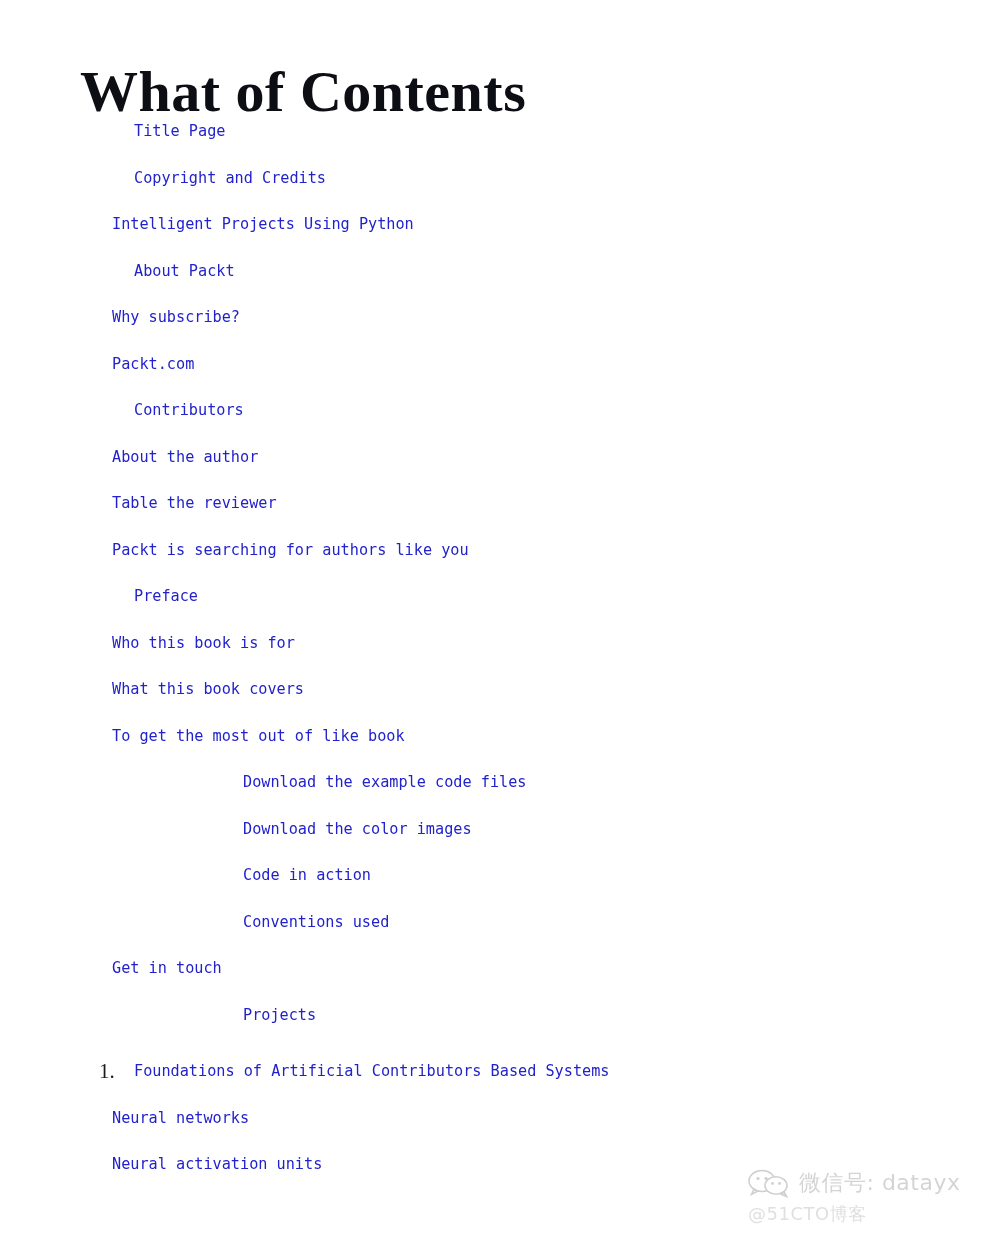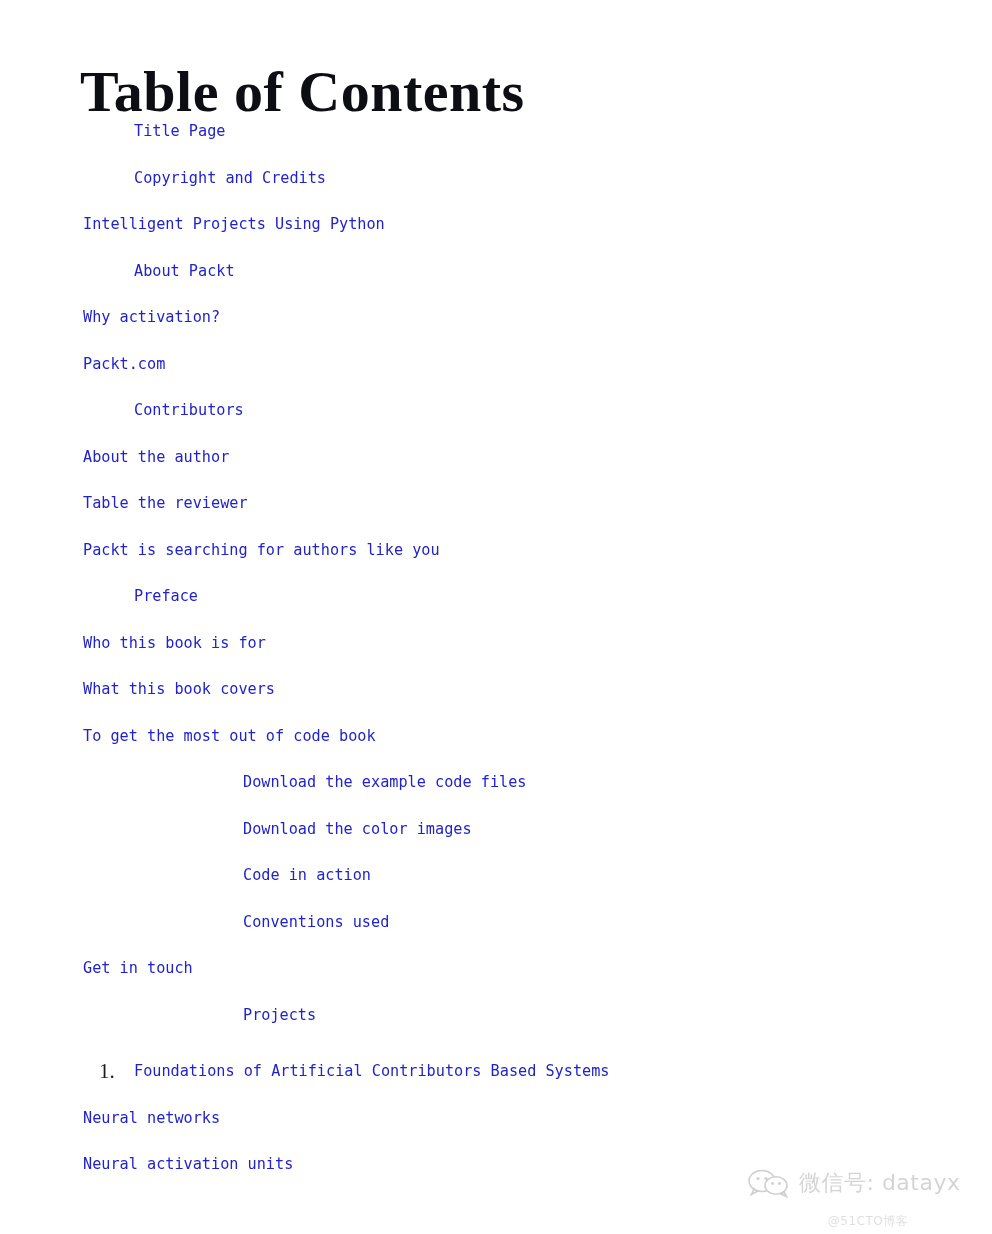--- a/index.html
+++ b/index.html
@@ -57,21 +57,21 @@
     font-size: 15.2px;
     color: #2222cc;
     text-decoration: none;
     letter-spacing: 0px;
     display: inline-block;
     vertical-align: baseline;
   }
 
   
   .lvl-0 .toc-link { margin-left: 134px; }
-  .lvl-1 .toc-link { margin-left: 83px; }
+  .lvl-1 .toc-link { margin-left: 112px; }
   .lvl-2 .toc-link { margin-left: 243px; }
 
   
   .toc-entry.numbered {
     margin-top: 10px;
   }
   .list-number {
     position: absolute;
     left: 99px;
     top: 0;
@@ -102,52 +102,52 @@
     flex: 0 0 auto;
   }
   .wm-text {
     font-family: "DejaVu Sans", sans-serif;
     font-size: 22px;
     color: #9a9a9a;
     letter-spacing: 0.5px;
     white-space: nowrap;
   }
   .wm-sub {
-    margin-top: 15px;
-    text-align: center;
+    margin-top: 4px;
+    text-align: left;
     padding-right: 4px;
     font-family: "DejaVu Sans", sans-serif;
-    font-size: 12px;
+    font-size: 18px;
     color: #b4b4b4;
     letter-spacing: 0.5px;
     white-space: nowrap;
   }
 </style>
 </head>
 <body>
 
 <div id="page">
 
-  <h1 class="toc-title">Table of Contents</h1>
+  <h1 class="toc-title">What of Contents</h1>
 
   <div class="toc-list" id="toc-list">
       <div class="toc-entry lvl-0"><a class="toc-link" href="#">Title Page</a></div>
       <div class="toc-entry lvl-0"><a class="toc-link" href="#">Copyright and Credits</a></div>
       <div class="toc-entry lvl-1"><a class="toc-link" href="#">Intelligent Projects Using Python</a></div>
       <div class="toc-entry lvl-0"><a class="toc-link" href="#">About Packt</a></div>
-      <div class="toc-entry lvl-1"><a class="toc-link" href="#">Why activation?</a></div>
+      <div class="toc-entry lvl-1"><a class="toc-link" href="#">Why subscribe?</a></div>
       <div class="toc-entry lvl-1"><a class="toc-link" href="#">Packt.com</a></div>
       <div class="toc-entry lvl-0"><a class="toc-link" href="#">Contributors</a></div>
       <div class="toc-entry lvl-1"><a class="toc-link" href="#">About the author</a></div>
       <div class="toc-entry lvl-1"><a class="toc-link" href="#">Table the reviewer</a></div>
       <div class="toc-entry lvl-1"><a class="toc-link" href="#">Packt is searching for authors like you</a></div>
       <div class="toc-entry lvl-0"><a class="toc-link" href="#">Preface</a></div>
       <div class="toc-entry lvl-1"><a class="toc-link" href="#">Who this book is for</a></div>
       <div class="toc-entry lvl-1"><a class="toc-link" href="#">What this book covers</a></div>
-      <div class="toc-entry lvl-1"><a class="toc-link" href="#">To get the most out of code book</a></div>
+      <div class="toc-entry lvl-1"><a class="toc-link" href="#">To get the most out of like book</a></div>
       <div class="toc-entry lvl-2"><a class="toc-link" href="#">Download the example code files</a></div>
       <div class="toc-entry lvl-2"><a class="toc-link" href="#">Download the color images</a></div>
       <div class="toc-entry lvl-2"><a class="toc-link" href="#">Code in action</a></div>
       <div class="toc-entry lvl-2"><a class="toc-link" href="#">Conventions used</a></div>
       <div class="toc-entry lvl-1"><a class="toc-link" href="#">Get in touch</a></div>
       <div class="toc-entry lvl-2"><a class="toc-link" href="#">Projects</a></div>
       <div class="toc-entry lvl-0 numbered"><span class="list-number">1.</span><a class="toc-link" href="#">Foundations of Artificial Contributors Based Systems</a></div>
       <div class="toc-entry lvl-1"><a class="toc-link" href="#">Neural networks</a></div>
       <div class="toc-entry lvl-1"><a class="toc-link" href="#">Neural activation units</a></div>
     </div>

